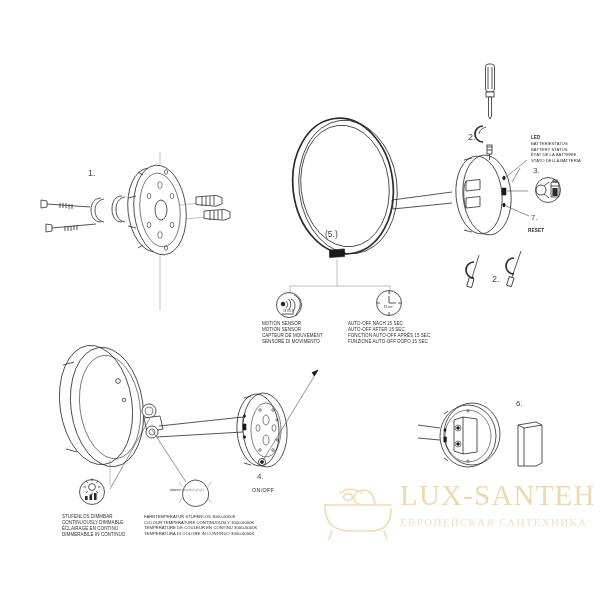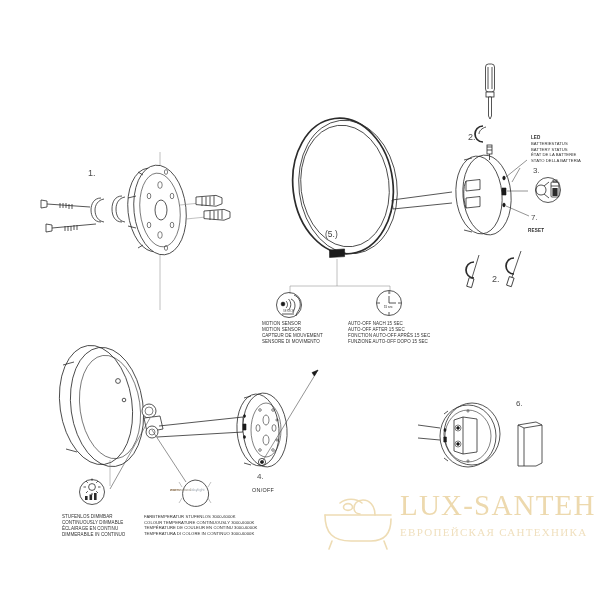--- a/index.html
+++ b/index.html
@@ -82,21 +82,21 @@
     white-space: nowrap;
   }
   .tempstrip .w1 { color: #7a5a35; font-weight: bold; }
   .tempstrip .w2 { color: #8a8071; }
   .tempstrip .w3 { color: #9aa3ad; }
 
   
   #watermark {
     position: absolute;
     left: 318px;
-    top: 489px;
+    top: 479px;
     width: 276px;
     height: 62px;
     pointer-events: none;
   }
   #wm-text {
     position: absolute;
     left: 82px;
     top: 2px;
   }
   #wm-title {

